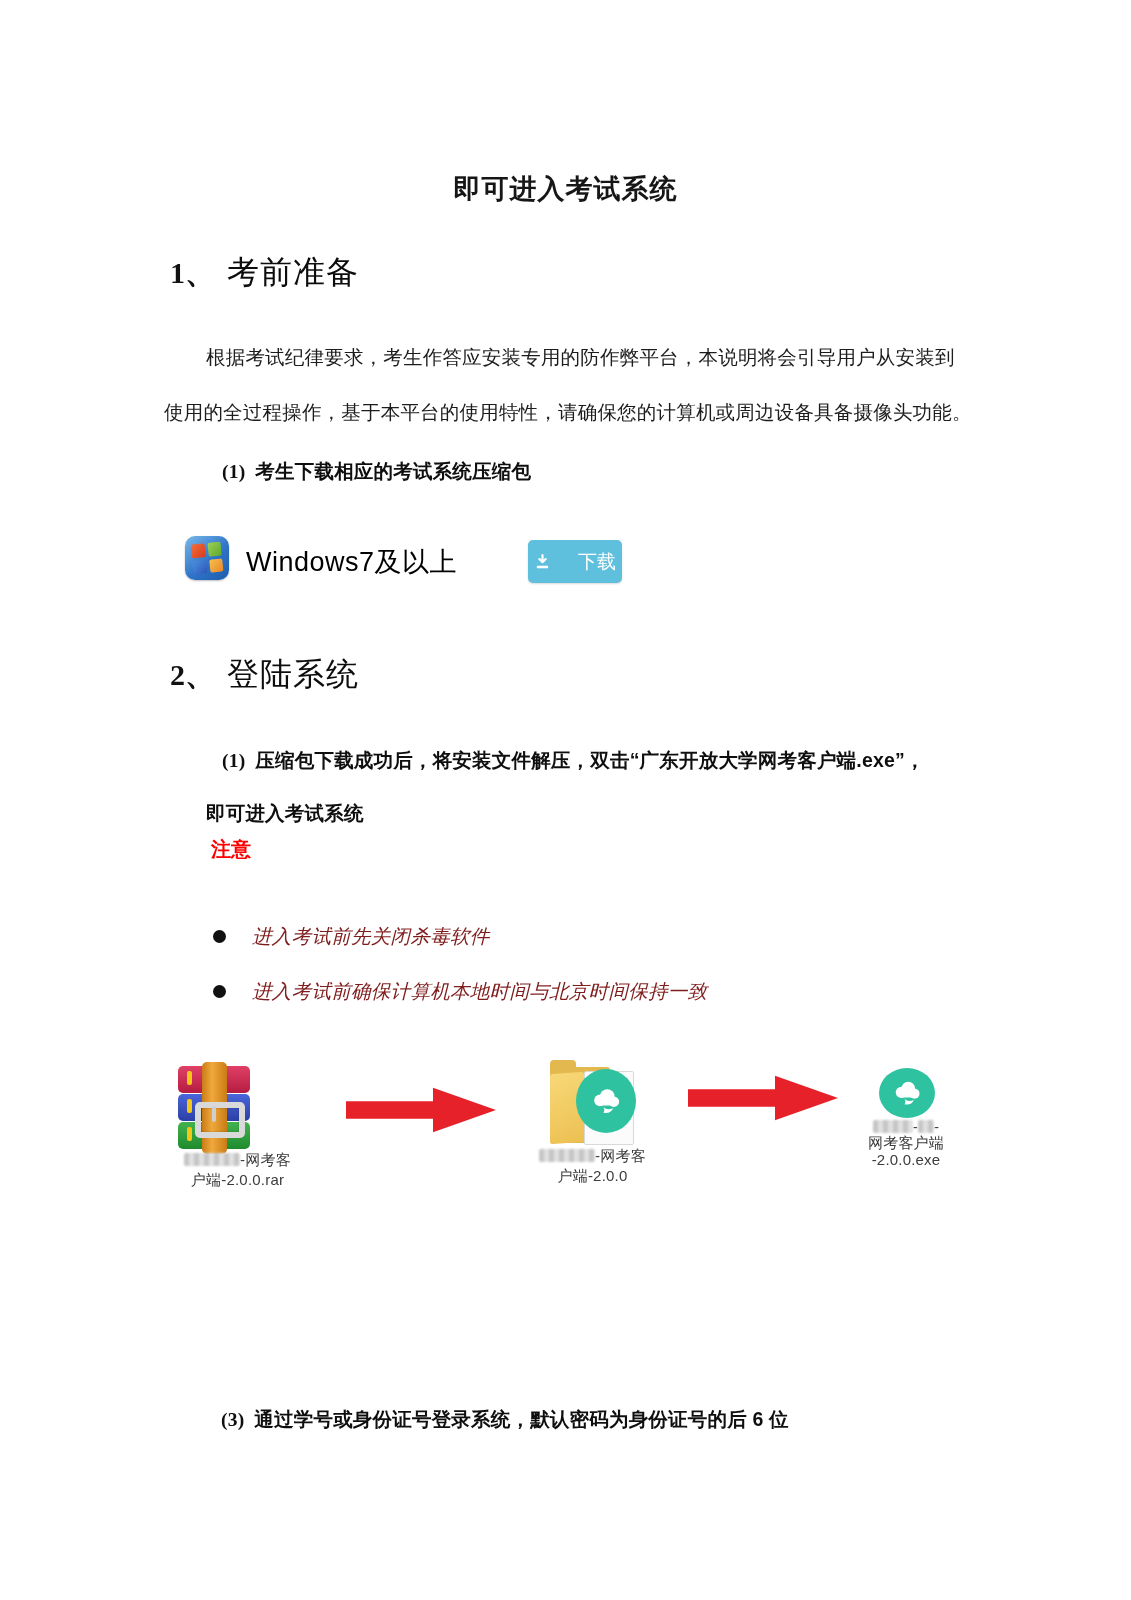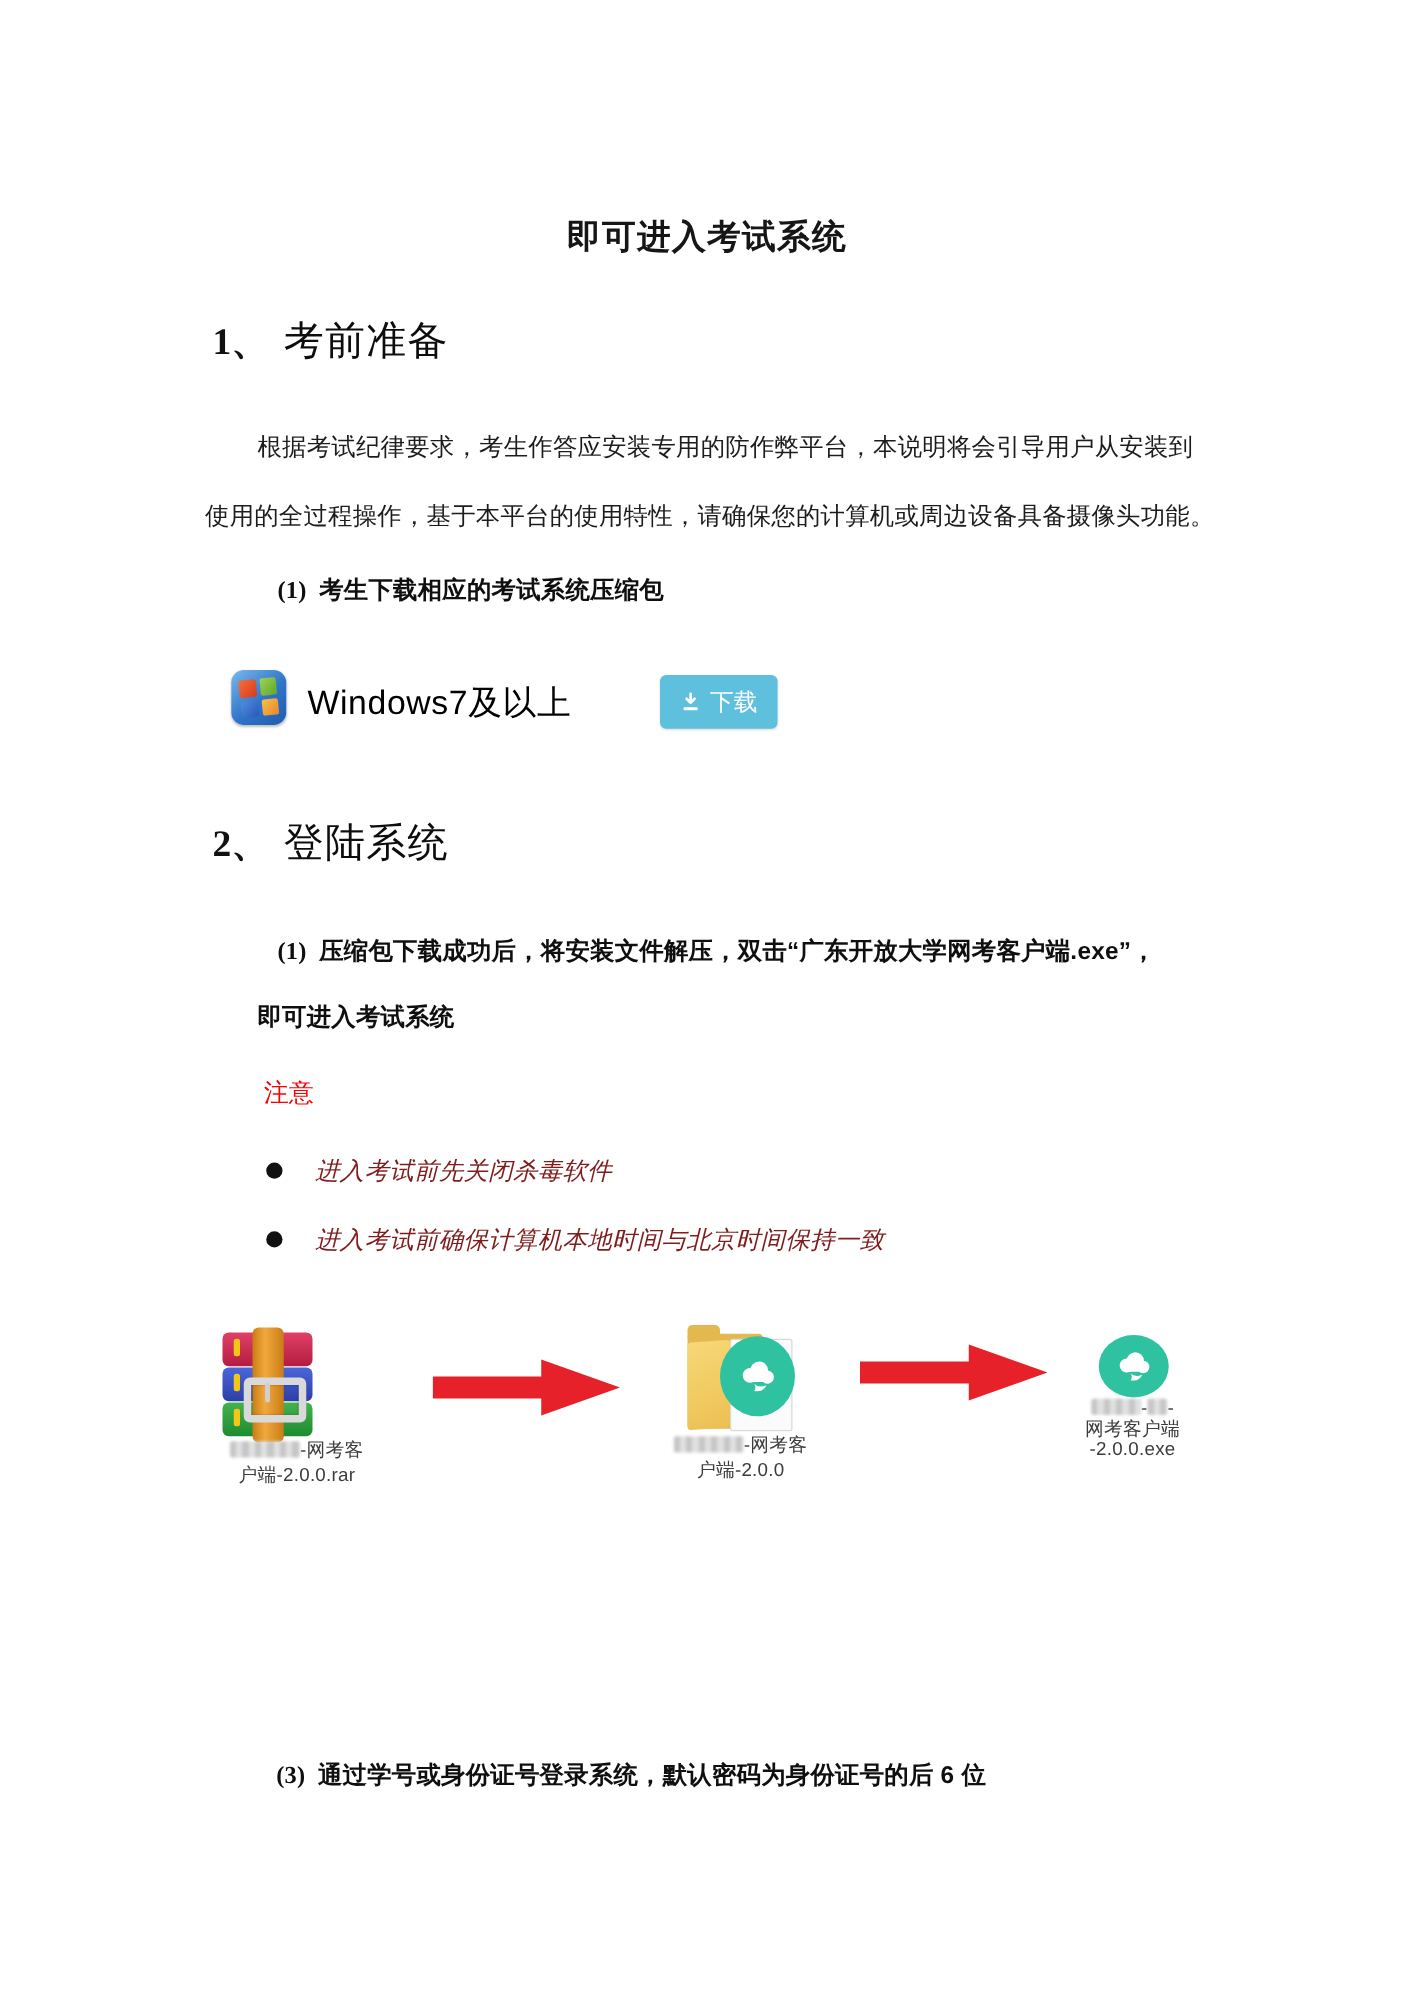--- a/index.html
+++ b/index.html
@@ -18,42 +18,42 @@
   .intro1{left:206px;top:344px;}
   .intro2{left:164px;top:399px;}
 
   .bold-item{font-size:19.5px;font-weight:800;color:#0f0f0f;letter-spacing:.2px;}
   .item-num{font-family:"Liberation Serif","DejaVu Serif",serif;font-weight:700;margin-right:10px;}
   .item1{left:222px;top:458px;}
   .s2line1{left:222px;top:747px;}
   .s2line2{left:206px;top:800px;}
   .item3{left:221px;top:1406px;}
 
-  .notice{left:211px;top:861px;font-size:20px;font-weight:400;color:#fe0000;}
+  .notice{left:211px;top:836px;font-size:20px;font-weight:700;color:#fe0000;}
 
   .bullet-row{display:flex;align-items:center;}
   .bullet1{left:213px;top:923px;}
   .bullet2{left:213px;top:978px;}
   .bullet-dot{width:13px;height:13px;border-radius:50%;background:#111;margin-right:26px;flex:0 0 auto;}
   .bullet-text{font-size:19.5px;font-style:italic;color:#7f1d1d;letter-spacing:.3px;}
 
   
   .winlogo{left:185px;top:536px;width:44px;height:44px;border-radius:10px;
            background:linear-gradient(140deg,#79b9ea 0%,#2f74c9 55%,#1d5cae 100%);
            box-shadow:0 1px 2px rgba(0,0,0,.25);}
   .winpanes{position:absolute;left:7px;top:7px;width:30px;height:30px;display:grid;
             grid-template-columns:1fr 1fr;grid-template-rows:1fr 1fr;gap:3px;transform:rotate(-6deg);}
   .winpanes span{border-radius:2px;display:block;}
   .p-tl{background:linear-gradient(135deg,#f3703a,#d8391f);}
   .p-tr{background:linear-gradient(135deg,#9ed05a,#5ea829);}
   .p-bl{background:linear-gradient(135deg,#4d8fe0,#2b57b8);}
   .p-br{background:linear-gradient(135deg,#f8c04a,#e6862c);}
   .oslabel{left:246px;top:544px;font-size:27px;color:#000000;letter-spacing:.5px;}
   .dl-btn{left:528px;top:540px;width:94px;height:43px;background:#5fc0dd;border:none;border-radius:5px;
-          display:flex;align-items:center;justify-content:center;gap:7px;cursor:pointer;
+          display:flex;align-items:center;justify-content:space-between;gap:7px;cursor:pointer;
           color:#fff;font-size:19px;font-family:inherit;box-shadow:0 1px 2px rgba(0,0,0,.15);}
   .dl-btn svg{display:block;}
 
   
   .rar-icon{left:178px;top:1066px;width:72px;height:84px;}
   .book{position:absolute;left:0;width:72px;height:27px;border-radius:5px;}
   .bk-red{top:0;background:linear-gradient(180deg,#e04066,#b51c41);}
   .bk-blue{top:28px;background:linear-gradient(180deg,#4a66da,#2c3fa6);}
   .bk-green{top:56px;background:linear-gradient(180deg,#43b24e,#1e8b2e);}
   .page-edge{position:absolute;left:9px;width:5px;height:14px;background:#f4c716;border-radius:2px;}

